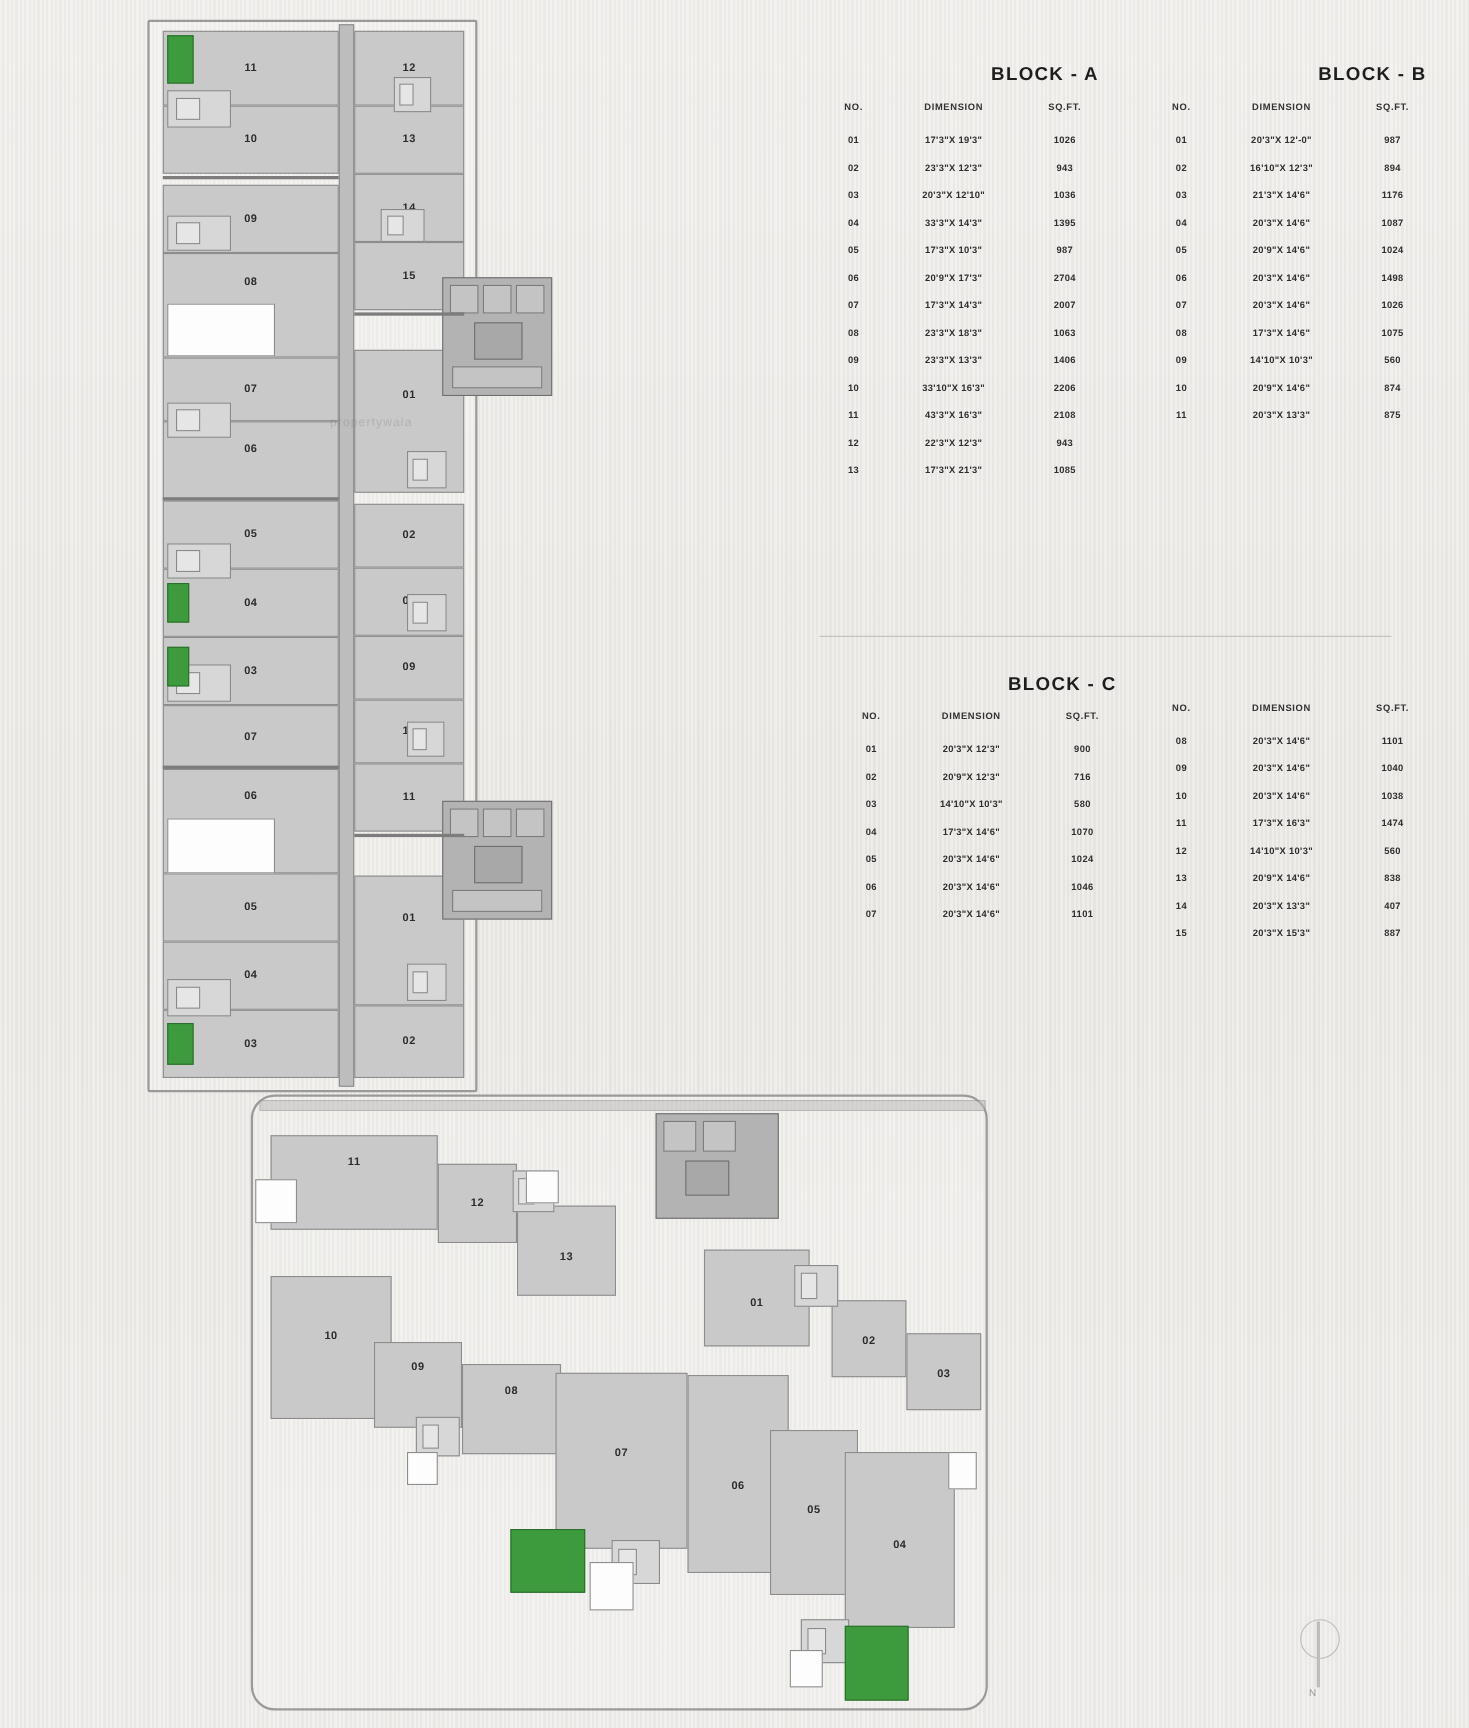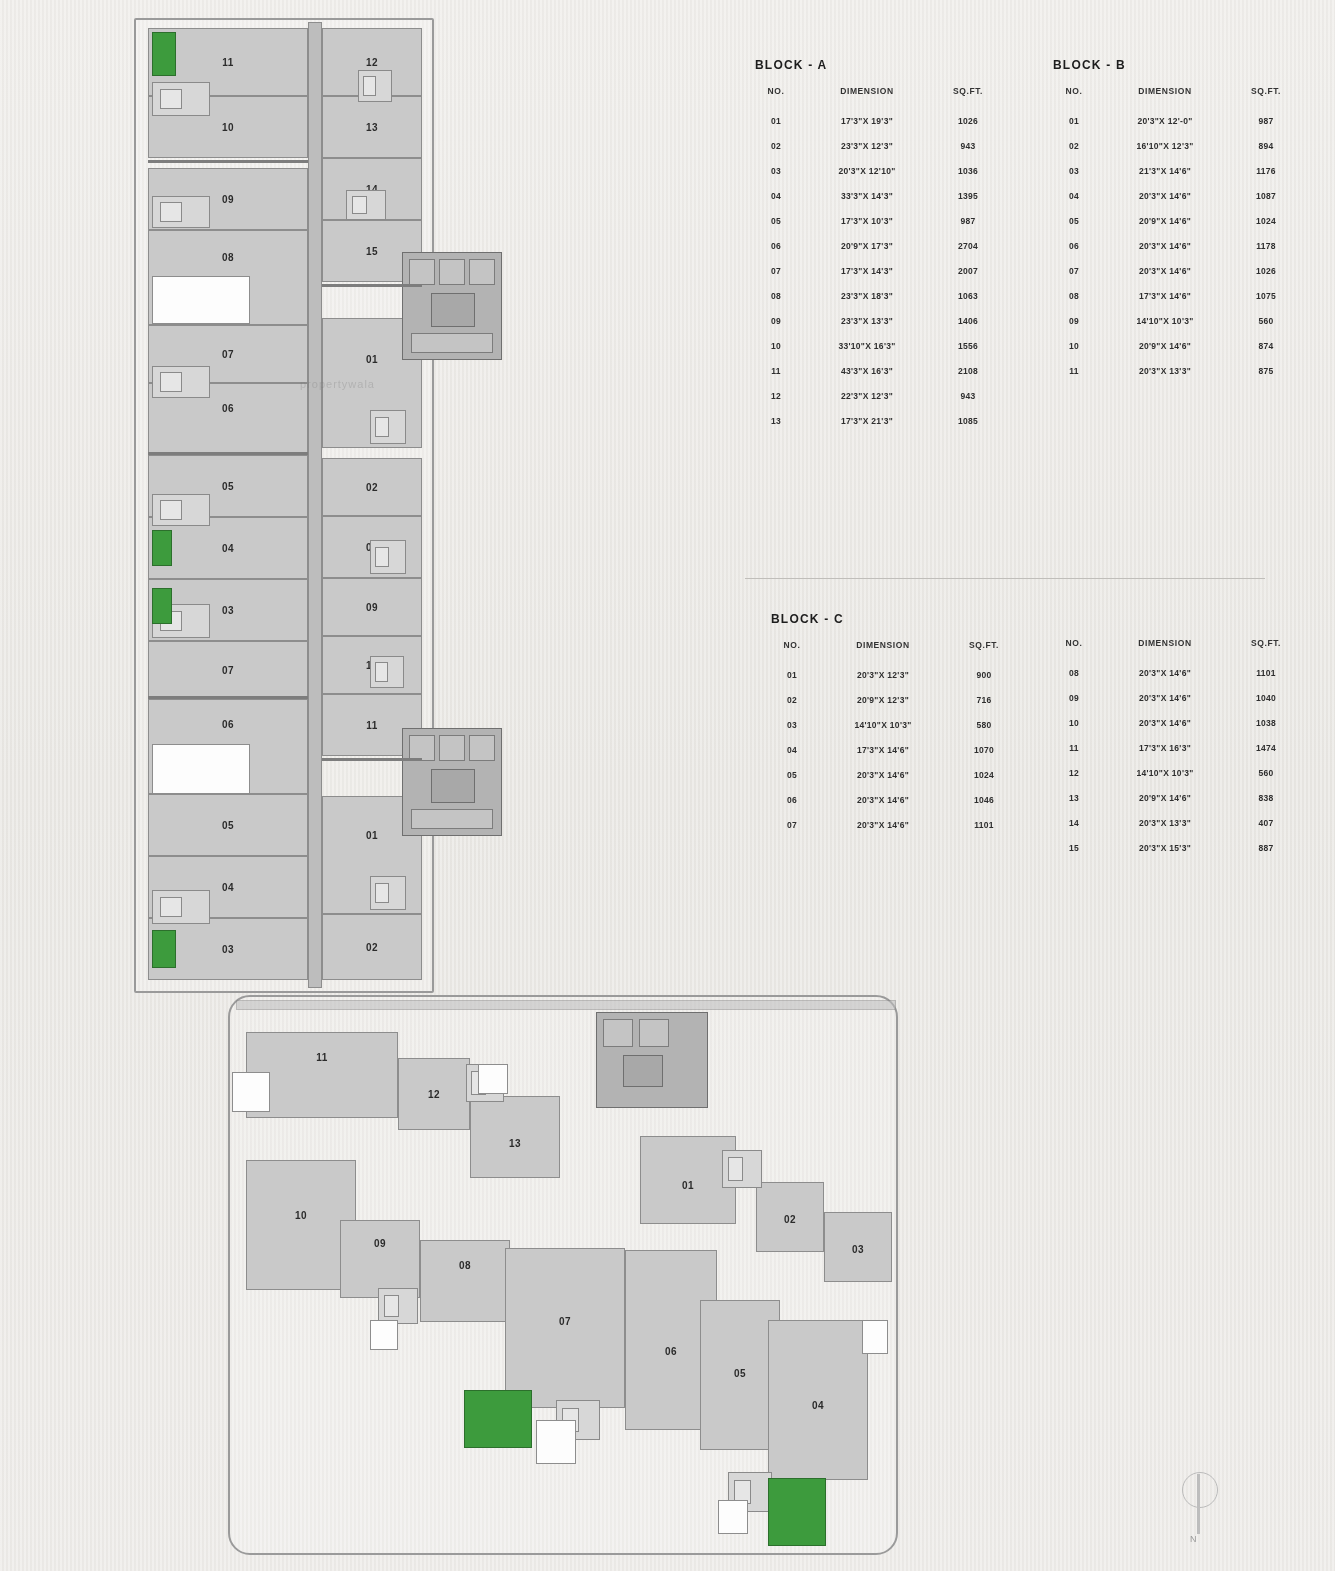--- a/index.html
+++ b/index.html
@@ -59,21 +59,21 @@
   .outline{
     position:absolute;border:2px solid #9a9a9a;box-sizing:border-box;background:rgba(255,255,255,0.18);
     border-radius:2px;
   }
 
   
   #tables{position:absolute;left:735px;top:0;width:600px;height:1000px;}
   .tblock{position:absolute;}
   .tblock h3{
     margin:0 0 14px 0;
-    font-size:12px;font-weight:bold;color:#1d1d1d;letter-spacing:1.2px;
+    font-size:17px;font-weight:bold;color:#1d1d1d;letter-spacing:1.2px;text-align:right;
   }
   table{border-collapse:collapse;}
   th{
     font-size:8.5px;font-weight:bold;color:#333;letter-spacing:.6px;
     padding:0 0 12px 0;text-align:center;text-transform:uppercase;
   }
   td{
     font-size:8.5px;color:#2e2e2e;font-weight:bold;
     padding:7.5px 0;text-align:center;letter-spacing:.3px;
   }
@@ -357,21 +357,21 @@
             <td class="c-sft">1063</td>
           </tr>
         <tr>
             <td class="c-no">09</td>
             <td class="c-dim">23'3"X 13'3"</td>
             <td class="c-sft">1406</td>
           </tr>
         <tr>
             <td class="c-no">10</td>
             <td class="c-dim">33'10"X 16'3"</td>
-            <td class="c-sft">1556</td>
+            <td class="c-sft">2206</td>
           </tr>
         <tr>
             <td class="c-no">11</td>
             <td class="c-dim">43'3"X 16'3"</td>
             <td class="c-sft">2108</td>
           </tr>
         <tr>
             <td class="c-no">12</td>
             <td class="c-dim">22'3"X 12'3"</td>
             <td class="c-sft">943</td>
@@ -417,21 +417,21 @@
             <td class="c-sft">1087</td>
           </tr>
         <tr>
             <td class="c-no">05</td>
             <td class="c-dim">20'9"X 14'6"</td>
             <td class="c-sft">1024</td>
           </tr>
         <tr>
             <td class="c-no">06</td>
             <td class="c-dim">20'3"X 14'6"</td>
-            <td class="c-sft">1178</td>
+            <td class="c-sft">1498</td>
           </tr>
         <tr>
             <td class="c-no">07</td>
             <td class="c-dim">20'3"X 14'6"</td>
             <td class="c-sft">1026</td>
           </tr>
         <tr>
             <td class="c-no">08</td>
             <td class="c-dim">17'3"X 14'6"</td>
             <td class="c-sft">1075</td>

